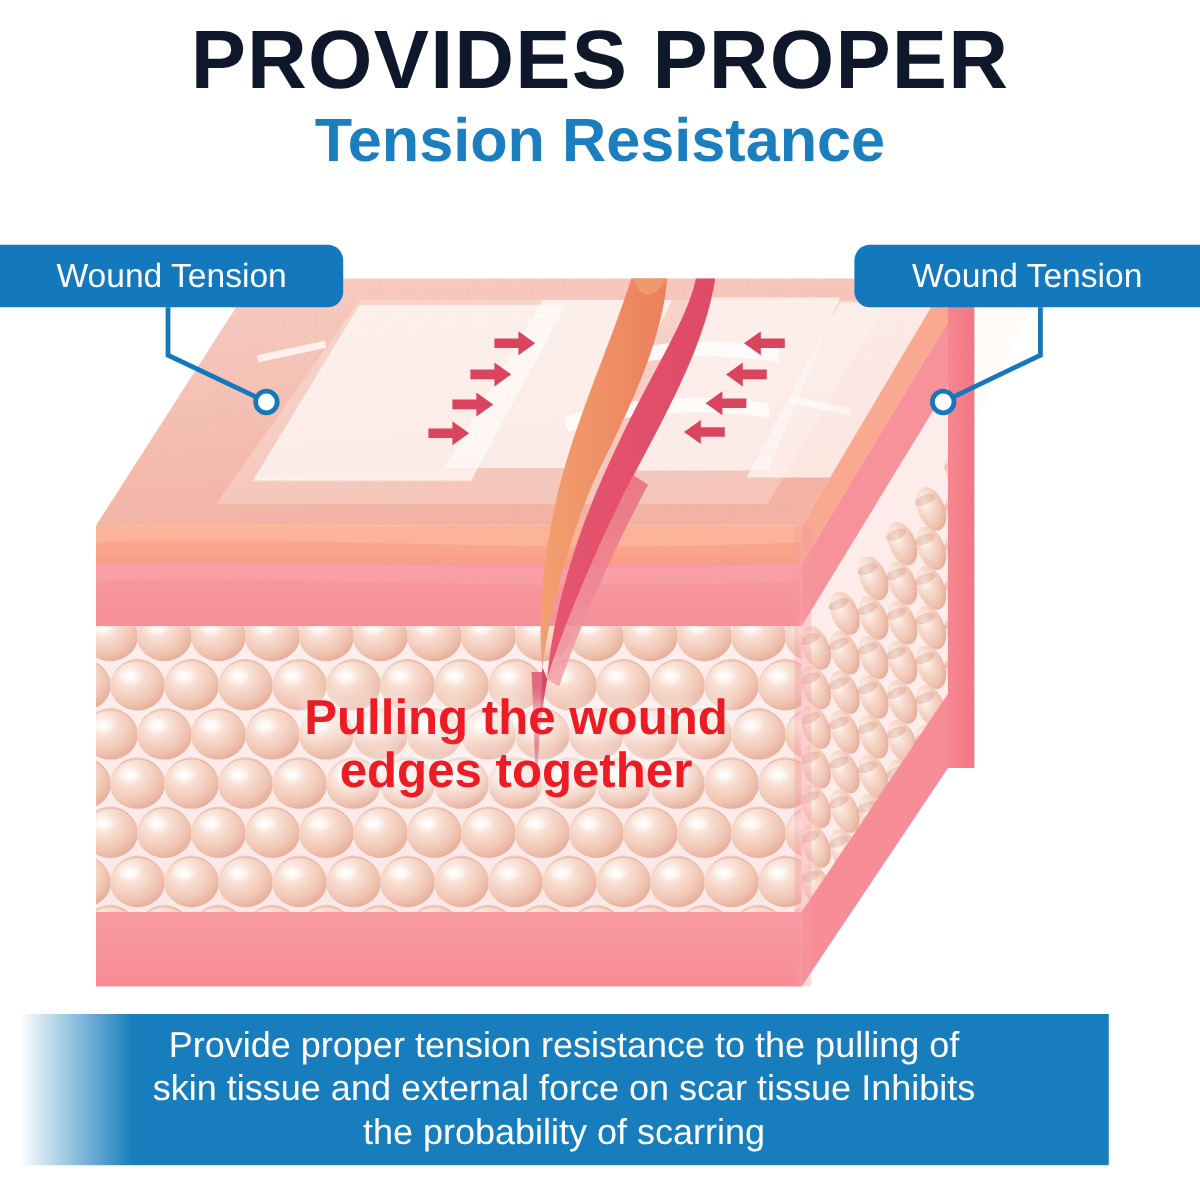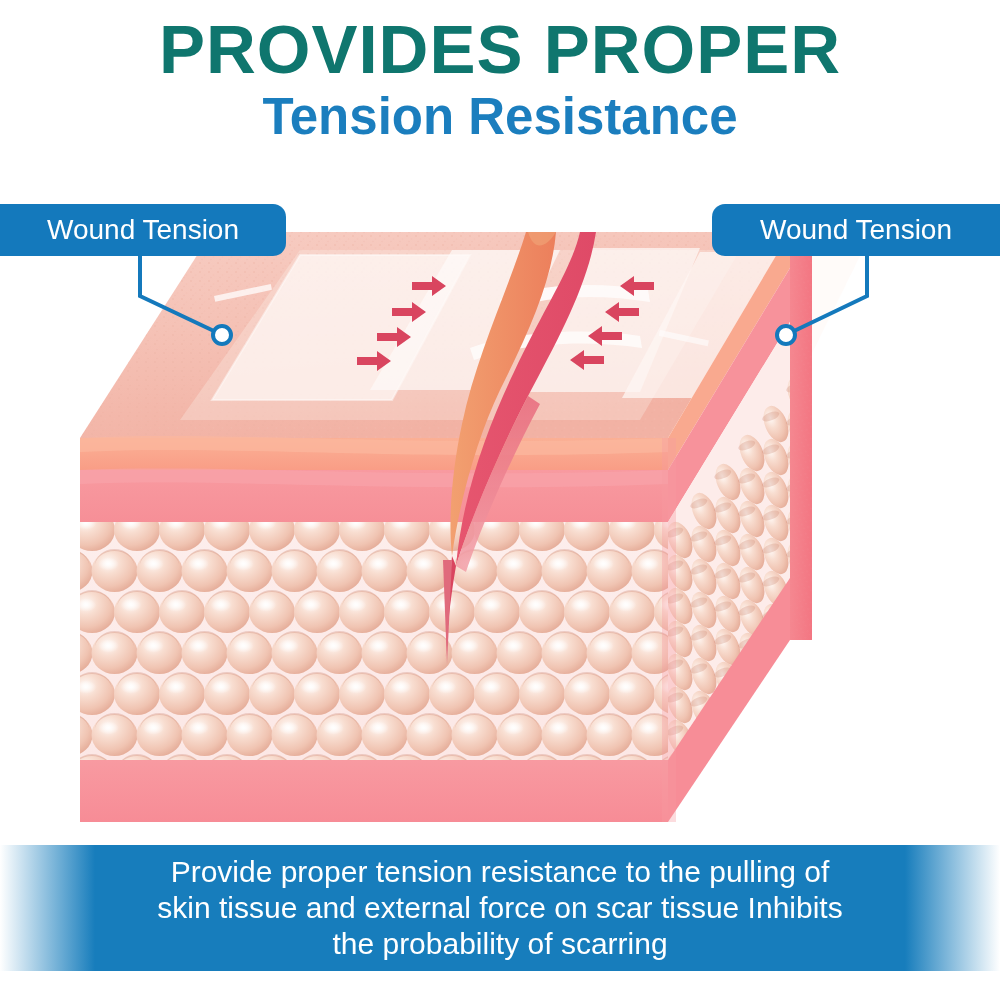--- a/index.html
+++ b/index.html
@@ -9,21 +9,21 @@
     font-family:"Liberation Sans", sans-serif;
     overflow:hidden;
     position:relative;
   }
   #stage{position:absolute;inset:0;width:1000px;height:1000px;}
 
   
   .title-block{position:absolute;top:14px;left:0;width:1000px;text-align:center;}
   .title-main{
     font-size:69px;line-height:72px;font-weight:bold;
-    letter-spacing:1px;color:#0f766e;
+    letter-spacing:1px;color:#0f172a;
     font-family:"Liberation Sans", sans-serif;
   }
   .title-sub{
     font-size:51px;line-height:62px;font-weight:bold;
     color:#1b7ebe;letter-spacing:0px;
     font-family:"Liberation Sans", sans-serif;
   }
 
   
   .callout{
@@ -50,21 +50,21 @@
   .pull-text{
     position:absolute;left:150px;top:576px;width:560px;
     text-align:center;color:#ec1b24;font-weight:bold;
     font-size:41px;line-height:44px;
     font-family:"Liberation Sans", sans-serif;
     text-shadow:0 0 14px rgba(255,255,255,.95),0 0 26px rgba(255,255,255,.85);
   }
 
   
   .footer{
-    position:absolute;left:0;top:845px;width:1000px;height:126px;
+    position:absolute;left:16px;top:845px;width:908px;height:126px;
     background:linear-gradient(to right,
        rgba(255,255,255,1) 0px,
        rgba(23,125,188,1) 95px,
        rgba(23,125,188,1) 905px,
        rgba(255,255,255,1) 1000px);
     display:flex;align-items:center;justify-content:center;
   }
   .footer-inner{
     text-align:center;color:#ffffff;
     font-size:30px;line-height:36px;
@@ -1059,20 +1059,24 @@
     </g>
   </svg>
 
   <div class="callout callout-left">
     <span>Wound Tension</span>
   </div>
   <div class="callout callout-right">
     <span>Wound Tension</span>
   </div>
 
+  <div class="pull-text">
+    <div>Pulling the wound</div>
+    <div>edges together</div>
+  </div>
 
   <div class="footer">
     <div class="footer-inner">
       <div>Provide proper tension resistance to the pulling of</div>
       <div>skin tissue and external force on scar tissue Inhibits</div>
       <div>the probability of scarring</div>
     </div>
   </div>
 
 </div>

